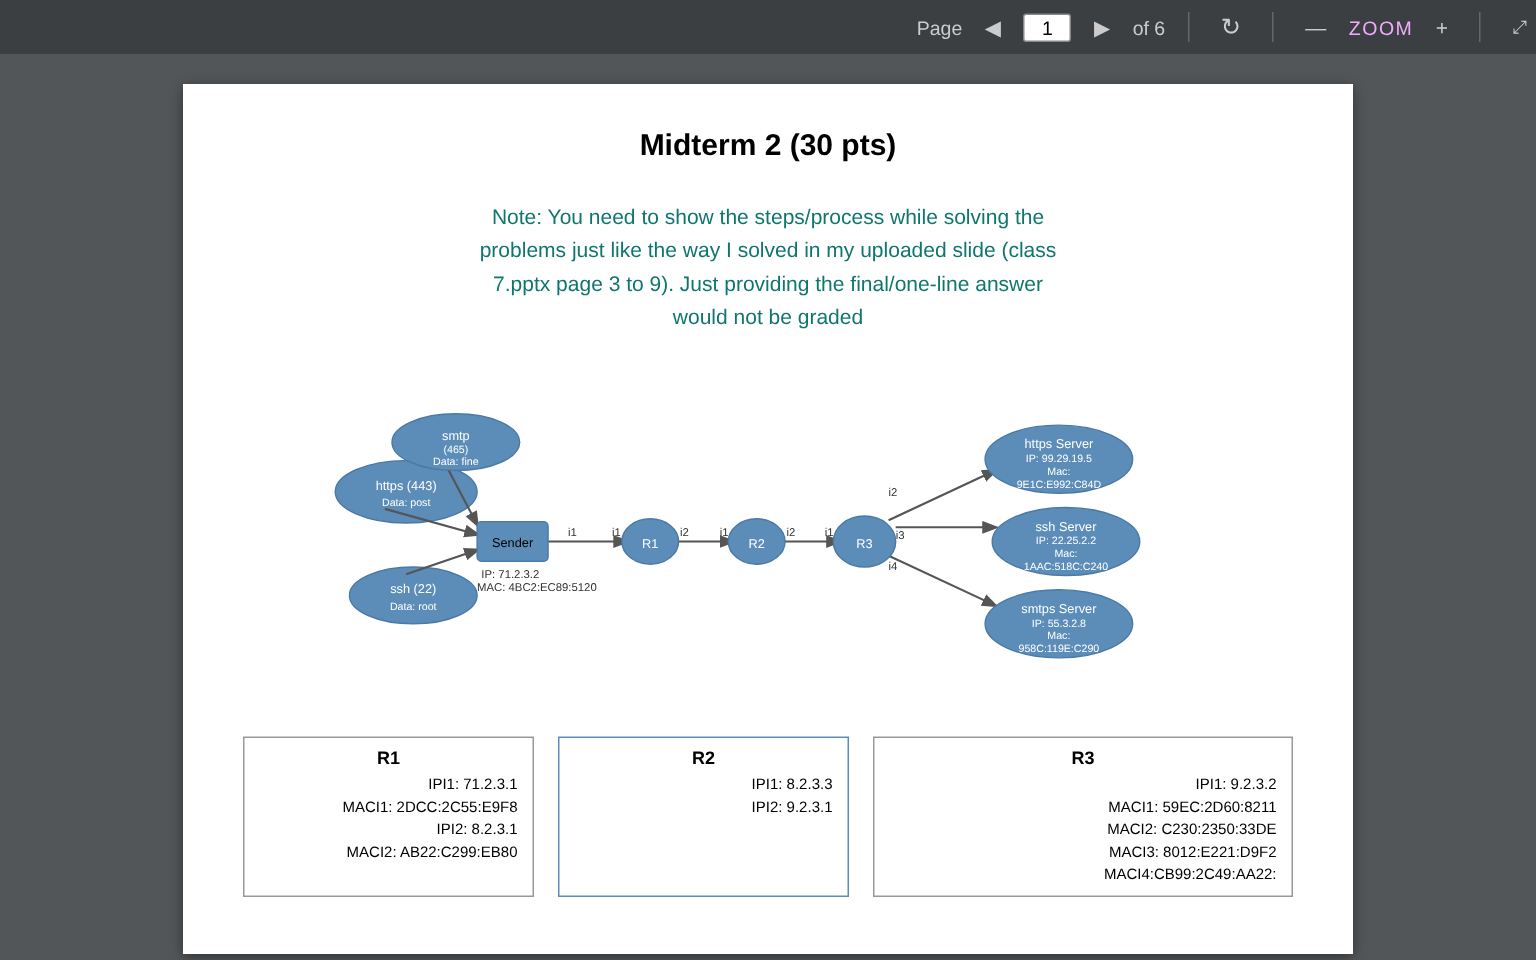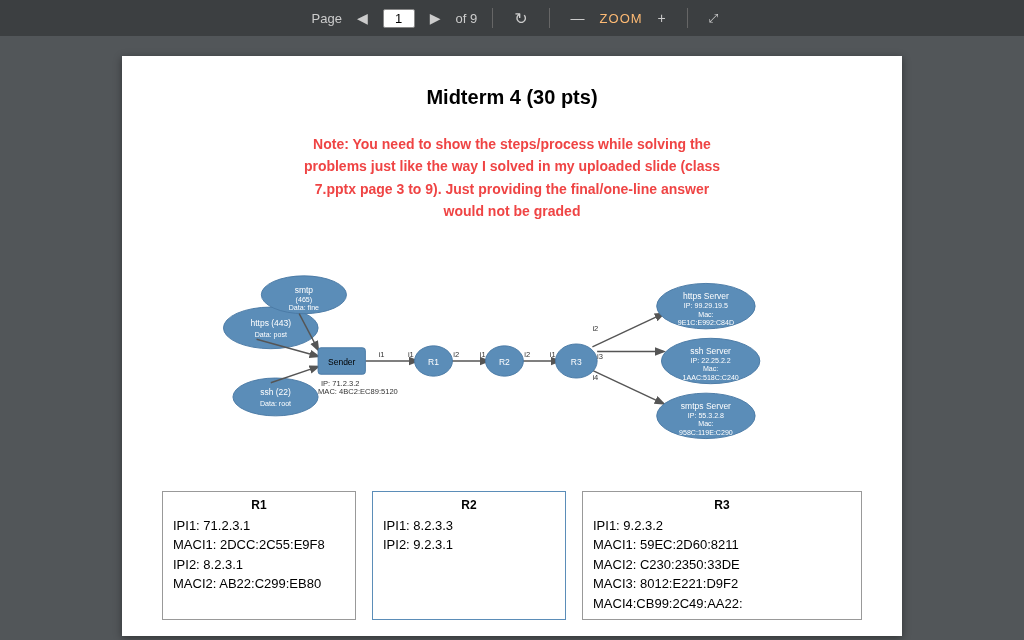--- a/index.html
+++ b/index.html
@@ -11,21 +11,21 @@
       height: 640px;
       overflow: hidden;
     }
 
     
     #toolbar {
       background: #3c3f41;
       height: 36px;
       display: flex;
       align-items: center;
-      justify-content: center;
+      justify-content: flex-end;
       gap: 9px;
       flex-shrink: 0;
       color: #ccc;
       font-size: 13px;
       padding-left: 12px;
     }
     .toolbar-btn {
       background: none;
       border: none;
       color: #ccc;
@@ -44,21 +44,21 @@
       padding: 1px 2px;
       border-radius: 2px;
     }
     .toolbar-sep {
       width: 1px;
       height: 20px;
       background: #666;
       margin: 0 6px;
     }
     .zoom-label {
-      color: #fdba74;
+      color: #f0abfc;
       font-size: 13px;
       letter-spacing: 1px;
     }
 
     
     #content-area {
       flex: 1;
       overflow-y: auto;
       display: flex;
       justify-content: center;
@@ -78,22 +78,22 @@
       text-align: center;
       font-size: 20px;
       font-weight: bold;
       margin-bottom: 24px;
       color: #000;
     }
 
     .note-text {
       text-align: center;
       font-size: 14px;
-      font-weight: bold;
-      color: #ef4444;
+      font-weight: normal;
+      color: #0f766e;
       margin-bottom: 28px;
       line-height: 1.6;
     }
 
     
     #diagram-container {
       position: relative;
       width: 100%;
       height: 220px;
       margin-bottom: 20px;
@@ -117,21 +117,22 @@
       text-align: center;
       font-weight: bold;
       font-size: 12px;
       margin-bottom: 4px;
       color: #000;
     }
 
     .router-table-row {
       color: #000;
       line-height: 1.5;
-      font-size: 13px;
+      font-size: 10px;
+      text-align: right;
     }
 
     
     #network-svg {
       width: 100%;
       height: 220px;
     }
 
     
     .node-ellipse {
@@ -162,35 +163,35 @@
     }
   </style>
 </head>
 <body>
 
 <div id="toolbar">
   <span>Page</span>
   <button class="toolbar-btn">◀</button>
   <input class="page-input" type="text" value="1" style="">
   <button class="toolbar-btn">▶</button>
-  <span>of 9</span>
+  <span>of 6</span>
   <div class="toolbar-sep"></div>
   <button class="toolbar-btn" style="font-size:16px;">↻</button>
   <div class="toolbar-sep"></div>
   <button class="toolbar-btn">—</button>
   <span class="zoom-label">ZOOM</span>
   <button class="toolbar-btn">+</button>
   <div class="toolbar-sep"></div>
   <button class="toolbar-btn" style="font-size:12px;">⤢</button>
 </div>
 
 <div id="content-area">
   <div id="page">
 
-    <div class="page-title">Midterm 4 (30 pts)</div>
+    <div class="page-title">Midterm 2 (30 pts)</div>
 
     <div class="note-text">
       Note: You need to show the steps/process while solving the<br>
       problems just like the way I solved in my uploaded slide (class<br>
       7.pptx page 3 to 9). Just providing the final/one-line answer<br>
       would not be graded
     </div>
 
     <div id="diagram-container">
       <svg id="network-svg" viewBox="0 0 740 220" xmlns="http://www.w3.org/2000/svg">

